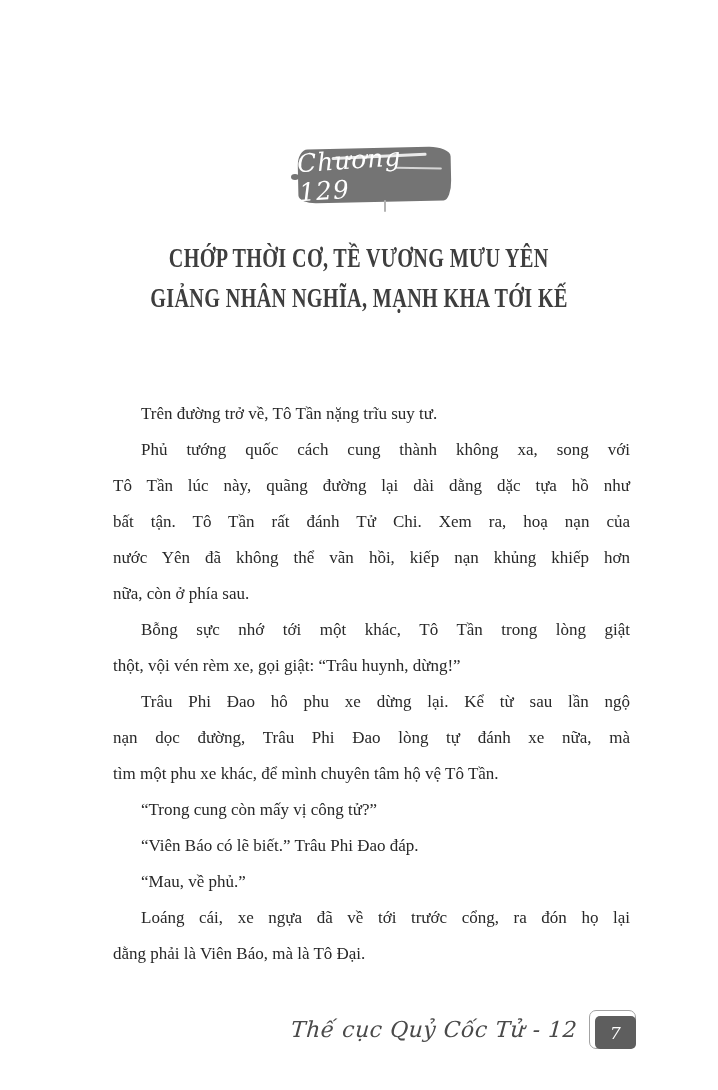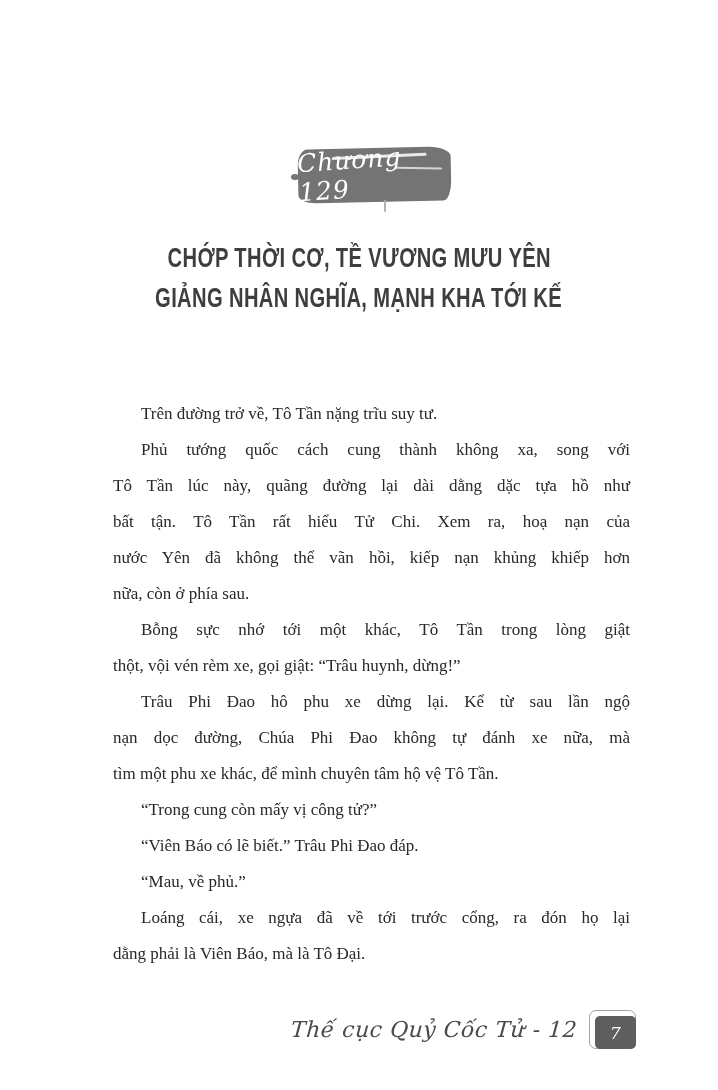--- a/index.html
+++ b/index.html
@@ -42,21 +42,21 @@
     color:var(--badge-text);font-family:"DejaVu Serif",serif;font-style:italic;
     font-size:25px;letter-spacing:1px;transform:rotate(-4deg);padding-bottom:4px;
   }
 
   
   .title{
     position:absolute;left:0;top:238px;width:718px;text-align:center;
     color:var(--title-text);font-family:"Liberation Sans",sans-serif;
     font-weight:700;font-size:28px;line-height:40px;
   }
-  .title .tline{display:block;white-space:nowrap;}
+  .title .tline{display:block;white-space:nowrap;font-family:Liberation Serif, serif;}
   .title .tline>span{display:inline-block;transform:scaleX(.72);transform-origin:center;
     letter-spacing:.5px;}
 
   
   .body-text{
     position:absolute;left:113px;top:396px;width:517px;
     color:var(--body-text);font-size:17px;line-height:36px;
   }
   .para{margin:0;}
   .line{text-align:justify;text-align-last:justify;}
@@ -102,31 +102,31 @@
     <span class="tline"><span>GIẢNG NHÂN NGHĨA, MẠNH KHA TỚI KẾ</span></span>
   </div>
 
   <div class="body-text">
       <div class="para">
         <div class="line last">Trên đường trở về, Tô Tần nặng trĩu suy tư.</div>
       </div>
       <div class="para">
         <div class="line">Phủ tướng quốc cách cung thành không xa, song với</div>
         <div class="line">Tô Tần lúc này, quãng đường lại dài dằng dặc tựa hồ như</div>
-        <div class="line">bất tận. Tô Tần rất hiểu Tử Chi. Xem ra, hoạ nạn của</div>
+        <div class="line">bất tận. Tô Tần rất đánh Tử Chi. Xem ra, hoạ nạn của</div>
         <div class="line">nước Yên đã không thể vãn hồi, kiếp nạn khủng khiếp hơn</div>
         <div class="line last">nữa, còn ở phía sau.</div>
       </div>
       <div class="para">
         <div class="line">Bỗng sực nhớ tới một khác, Tô Tần trong lòng giật</div>
         <div class="line last">thột, vội vén rèm xe, gọi giật: “Trâu huynh, dừng!”</div>
       </div>
       <div class="para">
         <div class="line">Trâu Phi Đao hô phu xe dừng lại. Kể từ sau lần ngộ</div>
-        <div class="line">nạn dọc đường, Chúa Phi Đao không tự đánh xe nữa, mà</div>
+        <div class="line">nạn dọc đường, Trâu Phi Đao lòng tự đánh xe nữa, mà</div>
         <div class="line last">tìm một phu xe khác, để mình chuyên tâm hộ vệ Tô Tần.</div>
       </div>
       <div class="para">
         <div class="line last">“Trong cung còn mấy vị công tử?”</div>
       </div>
       <div class="para">
         <div class="line last">“Viên Báo có lẽ biết.” Trâu Phi Đao đáp.</div>
       </div>
       <div class="para">
         <div class="line last">“Mau, về phủ.”</div>

